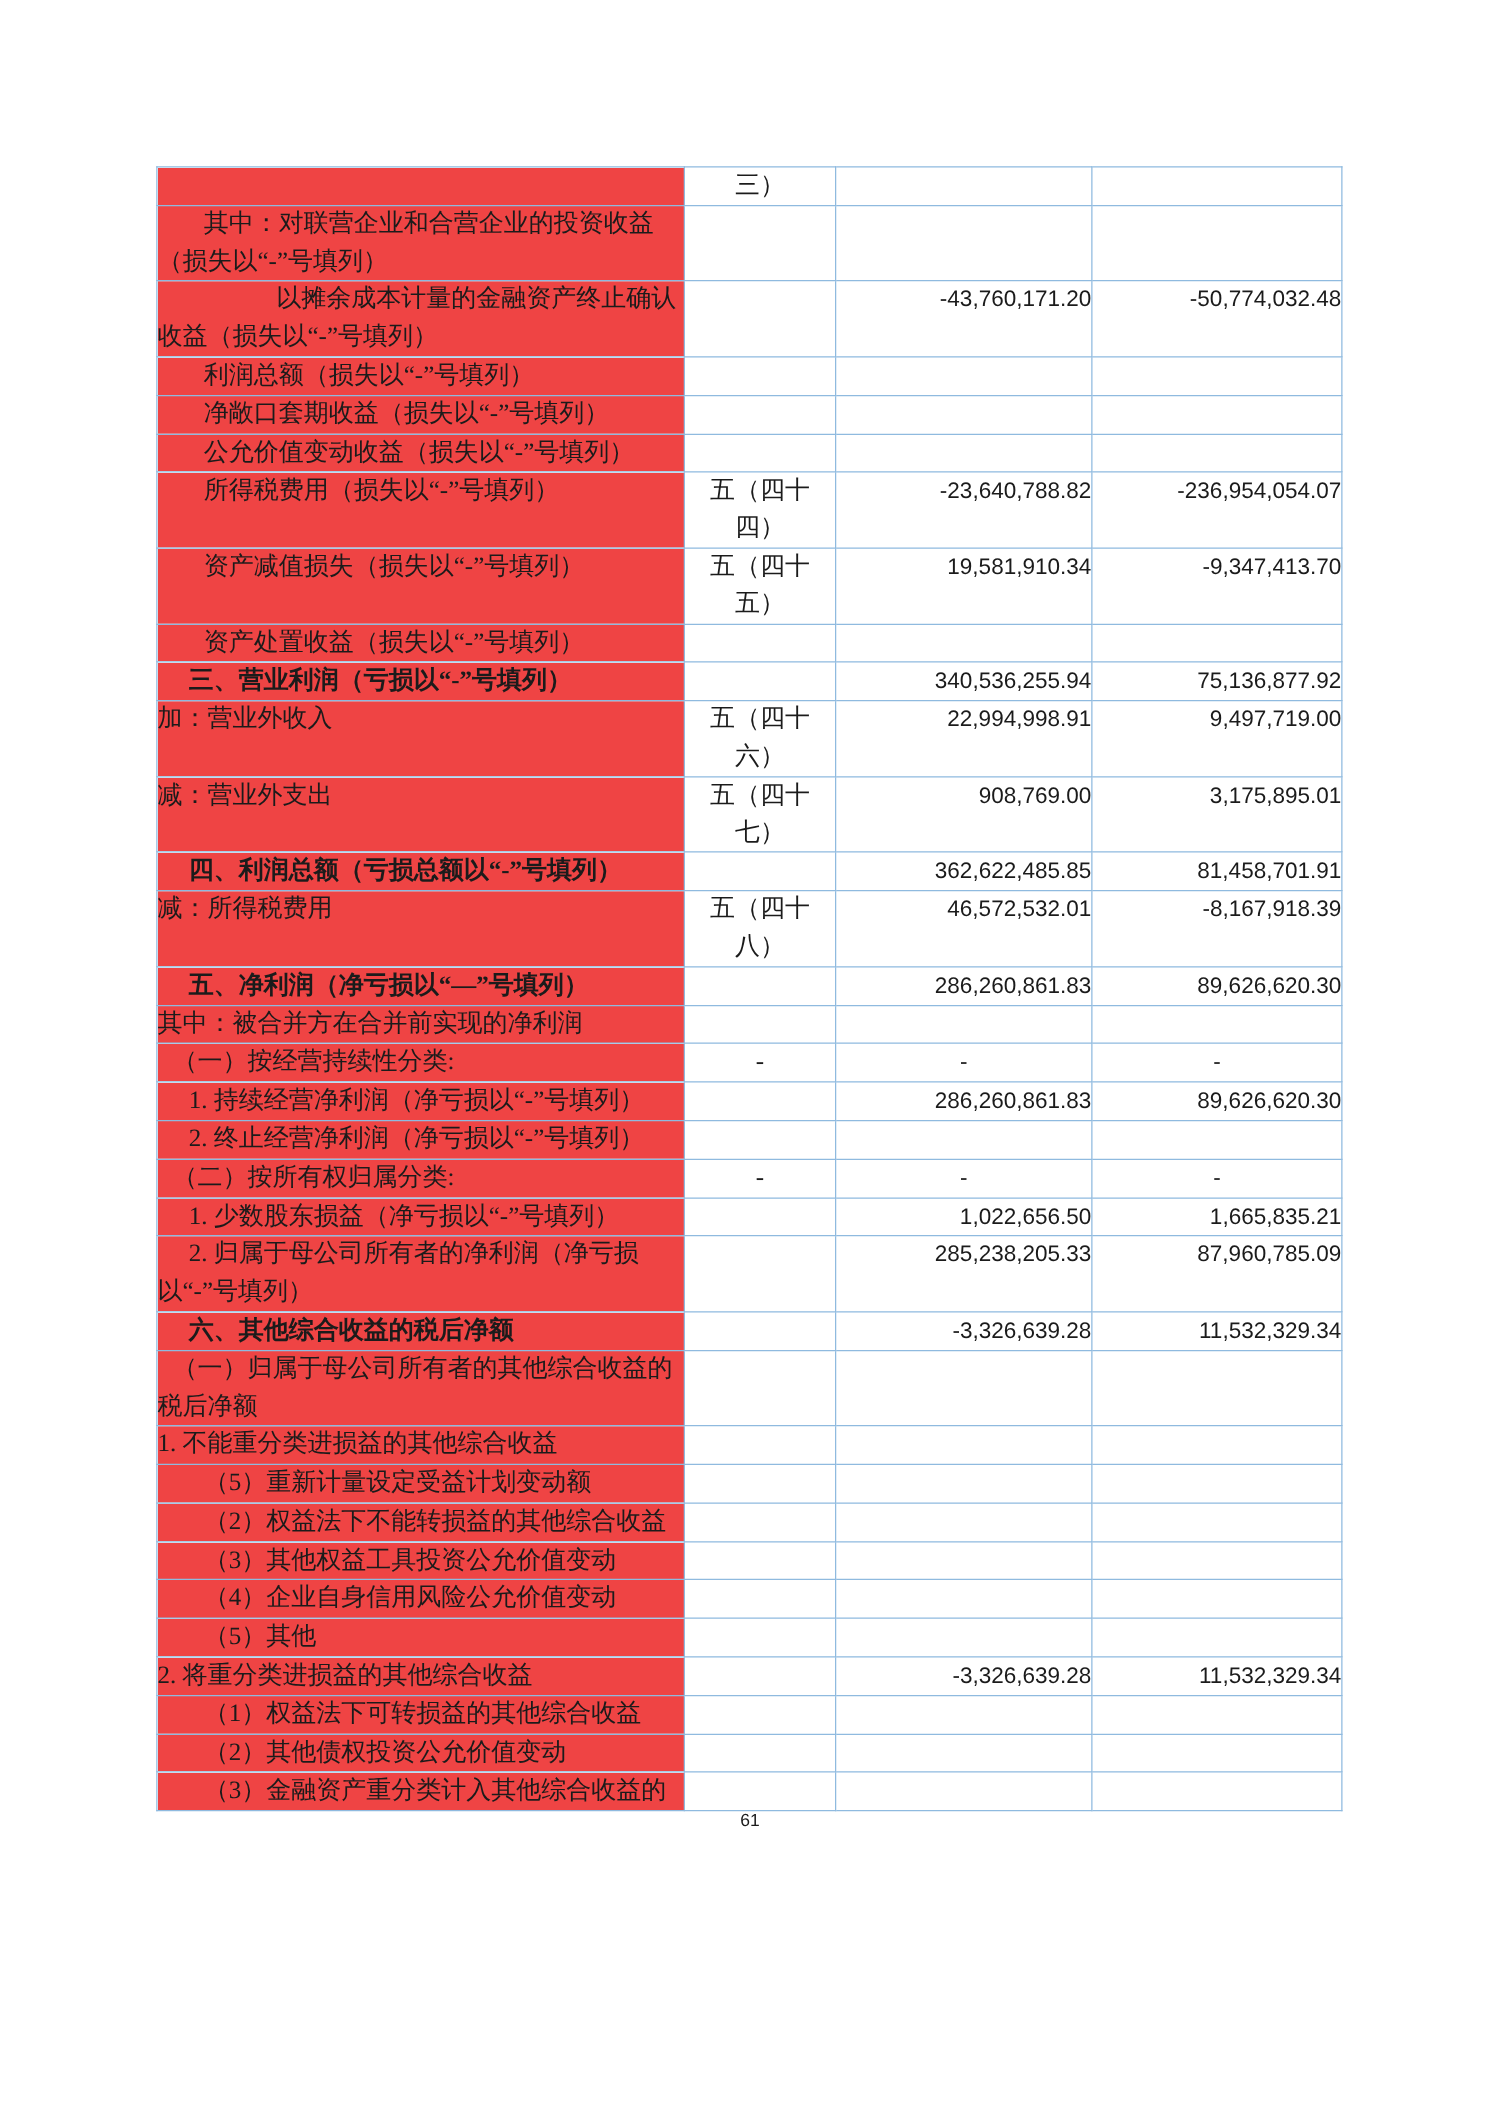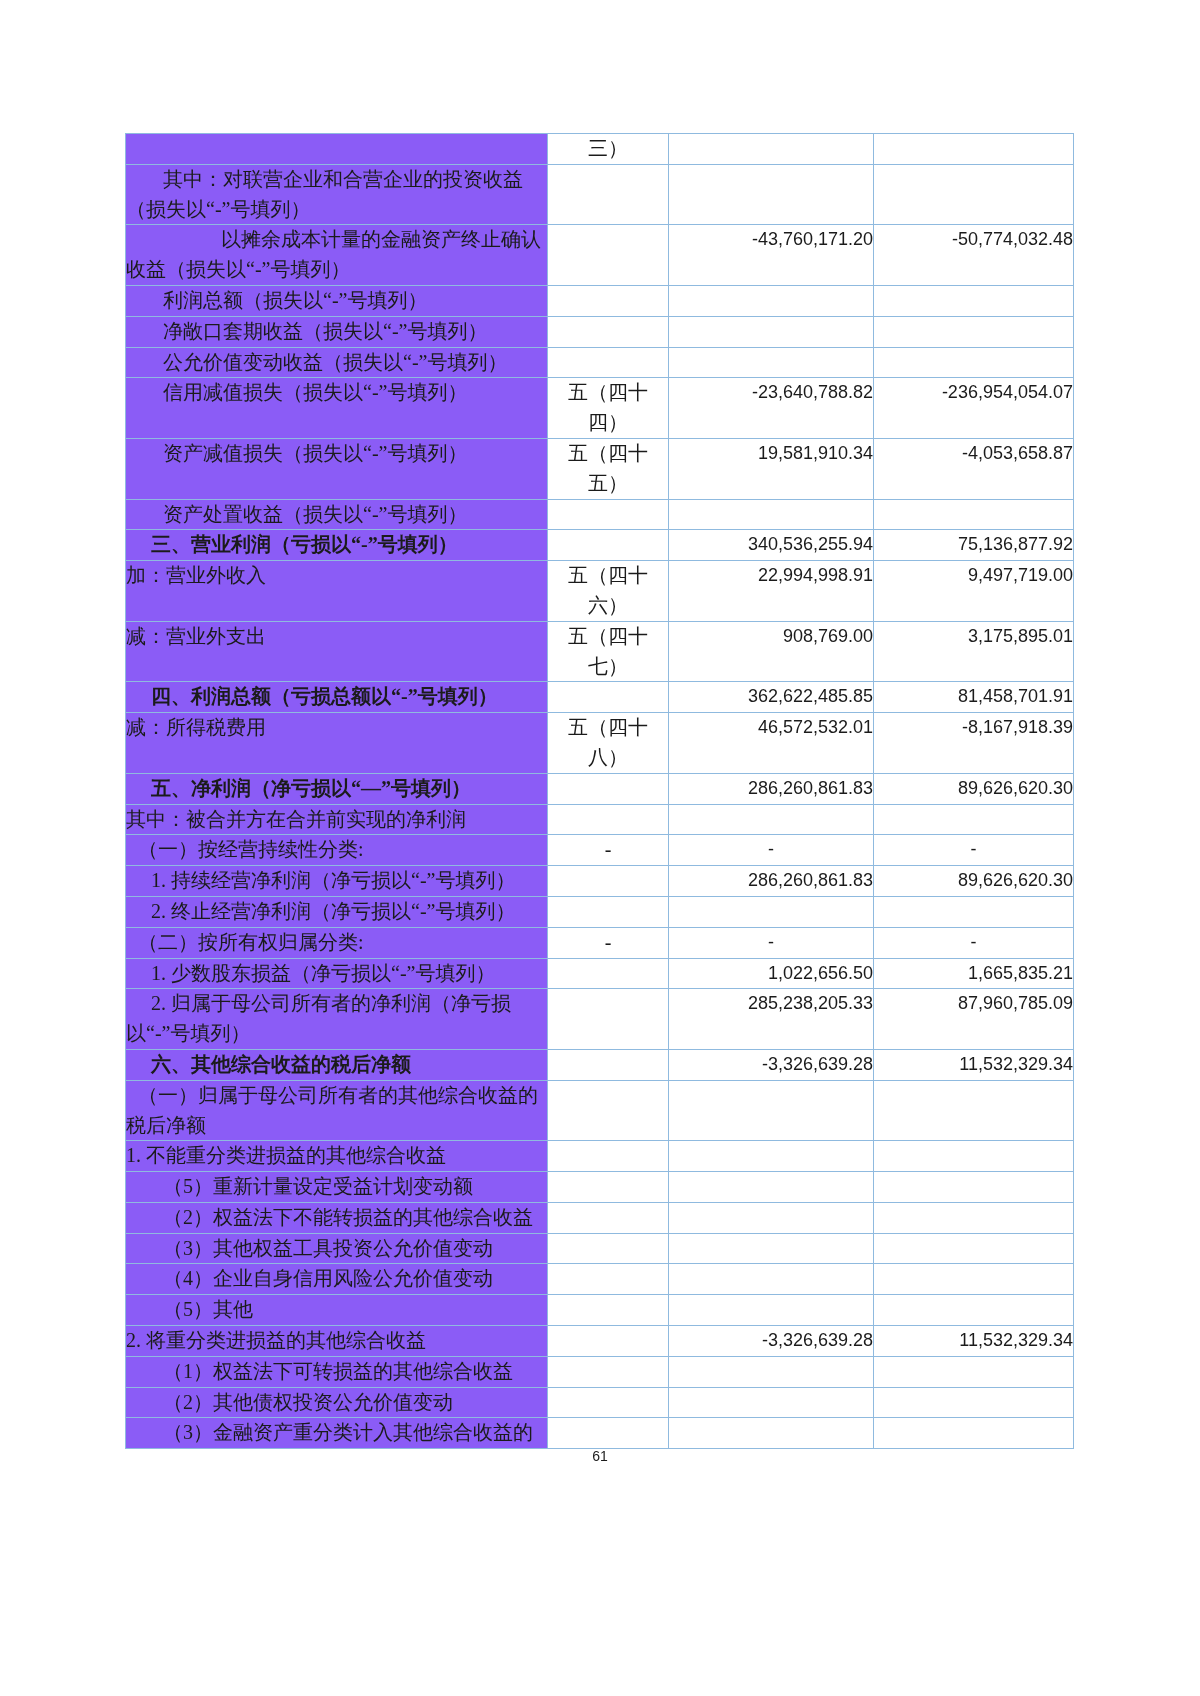--- a/index.html
+++ b/index.html
@@ -25,21 +25,21 @@
   table.fin col.c-cur{width:205px;}
   table.fin col.c-pri{width:200px;}
   table.fin td{
     border:1px solid #8fbadf;
     vertical-align:top;
     line-height:29.8px;
     padding:0;
     overflow:hidden;
   }
   td.item{
-    background:#8b5cf6;
+    background:#ef4444;
     font-size:20px;
     padding:0 24px 0 6px;
     text-align:left;
   }
   td.note{
     font-size:20px;
     text-align:center;
     white-space:pre-line;
     background:#ffffff;
   }
@@ -113,32 +113,32 @@
           <td class="num"></td>
           <td class="num"></td>
         </tr>
         <tr>
           <td class="item lvl3">公允价值变动收益（损失以“-”号填列）</td>
           <td class="note"></td>
           <td class="num"></td>
           <td class="num"></td>
         </tr>
         <tr>
-          <td class="item lvl3">信用减值损失（损失以“-”号填列）</td>
+          <td class="item lvl3">所得税费用（损失以“-”号填列）</td>
           <td class="note">五（四十
 四）</td>
           <td class="num">-23,640,788.82</td>
           <td class="num">-236,954,054.07</td>
         </tr>
         <tr>
           <td class="item lvl3">资产减值损失（损失以“-”号填列）</td>
           <td class="note">五（四十
 五）</td>
           <td class="num">19,581,910.34</td>
-          <td class="num">-4,053,658.87</td>
+          <td class="num">-9,347,413.70</td>
         </tr>
         <tr>
           <td class="item lvl3">资产处置收益（损失以“-”号填列）</td>
           <td class="note"></td>
           <td class="num"></td>
           <td class="num"></td>
         </tr>
         <tr class="bold">
           <td class="item lvl0">三、营业利润（亏损以“-”号填列）</td>
           <td class="note"></td>

